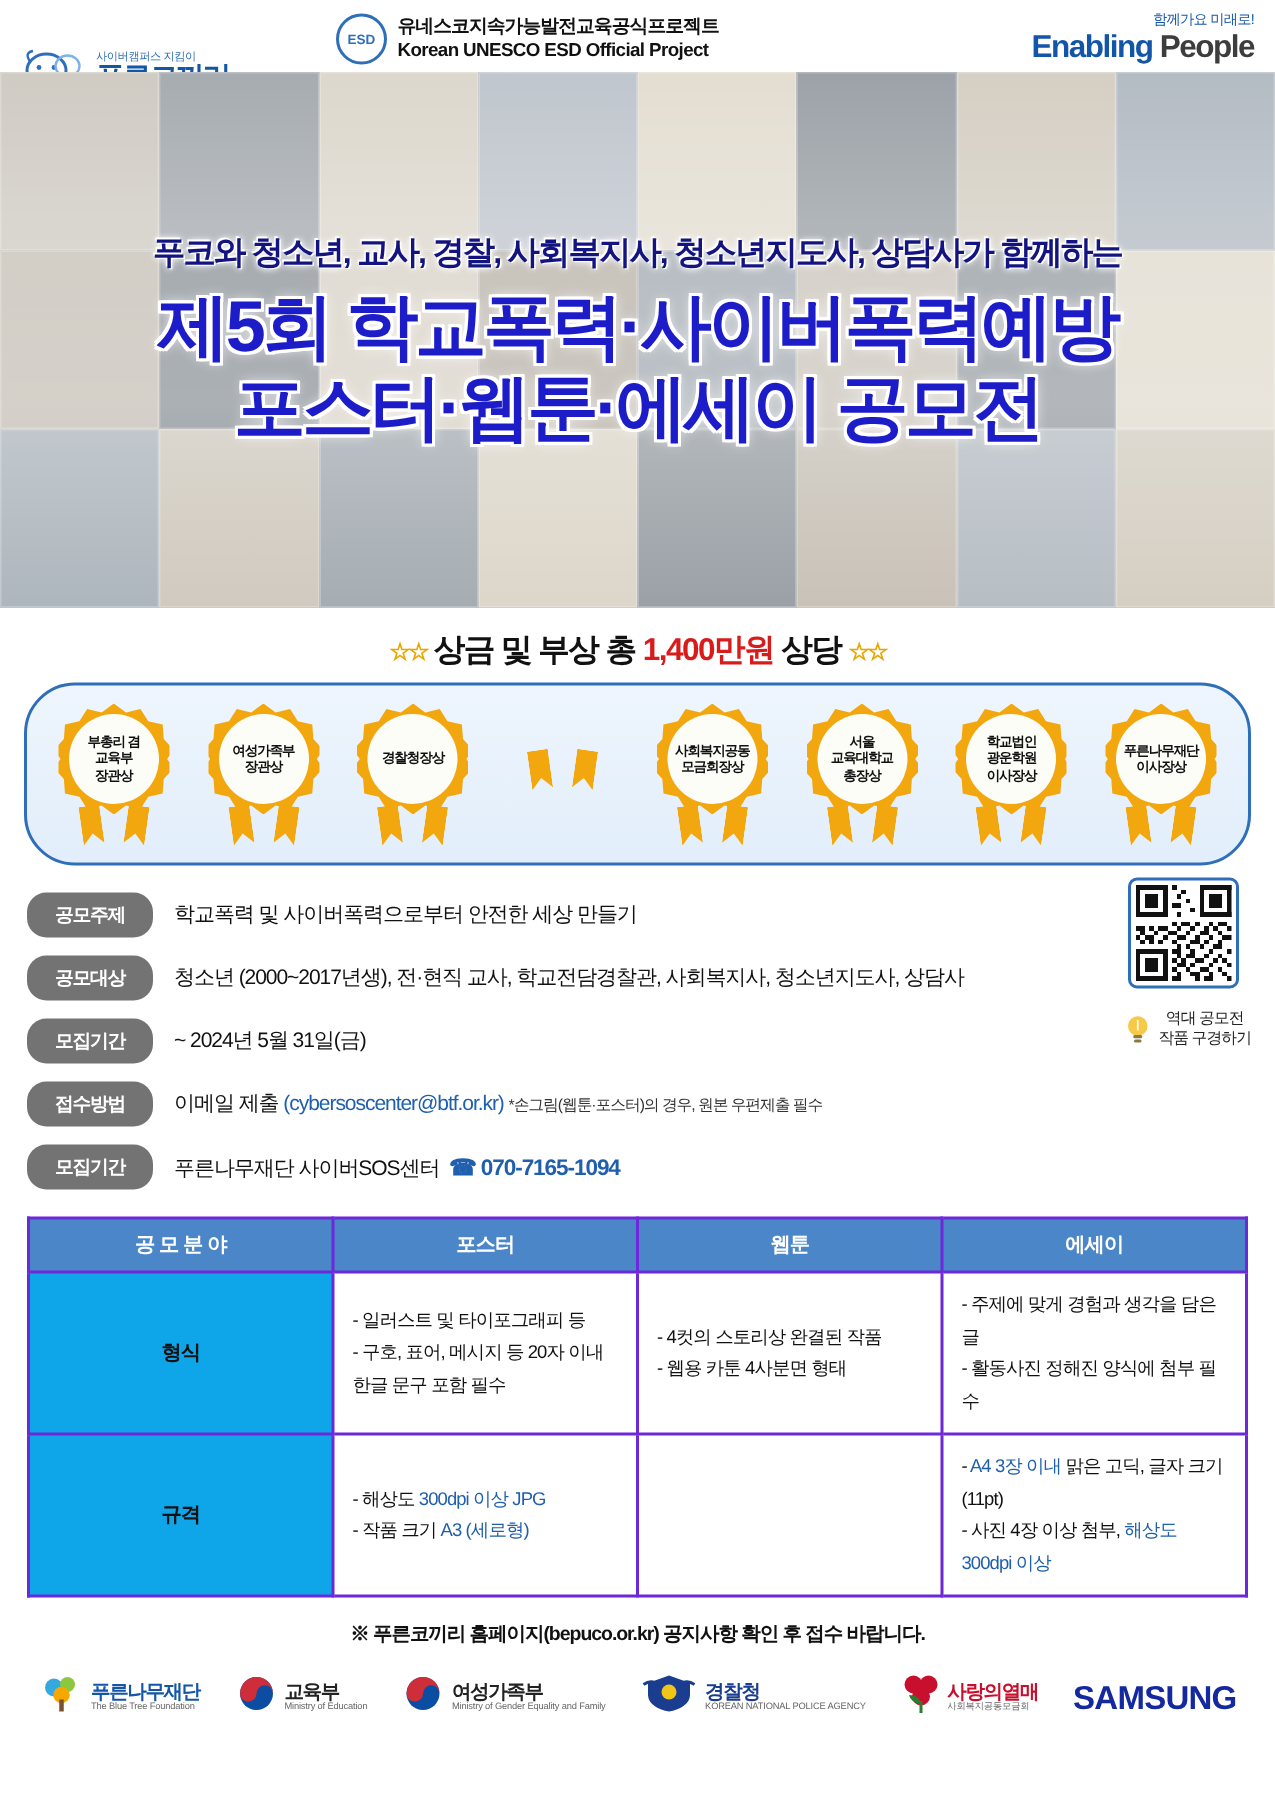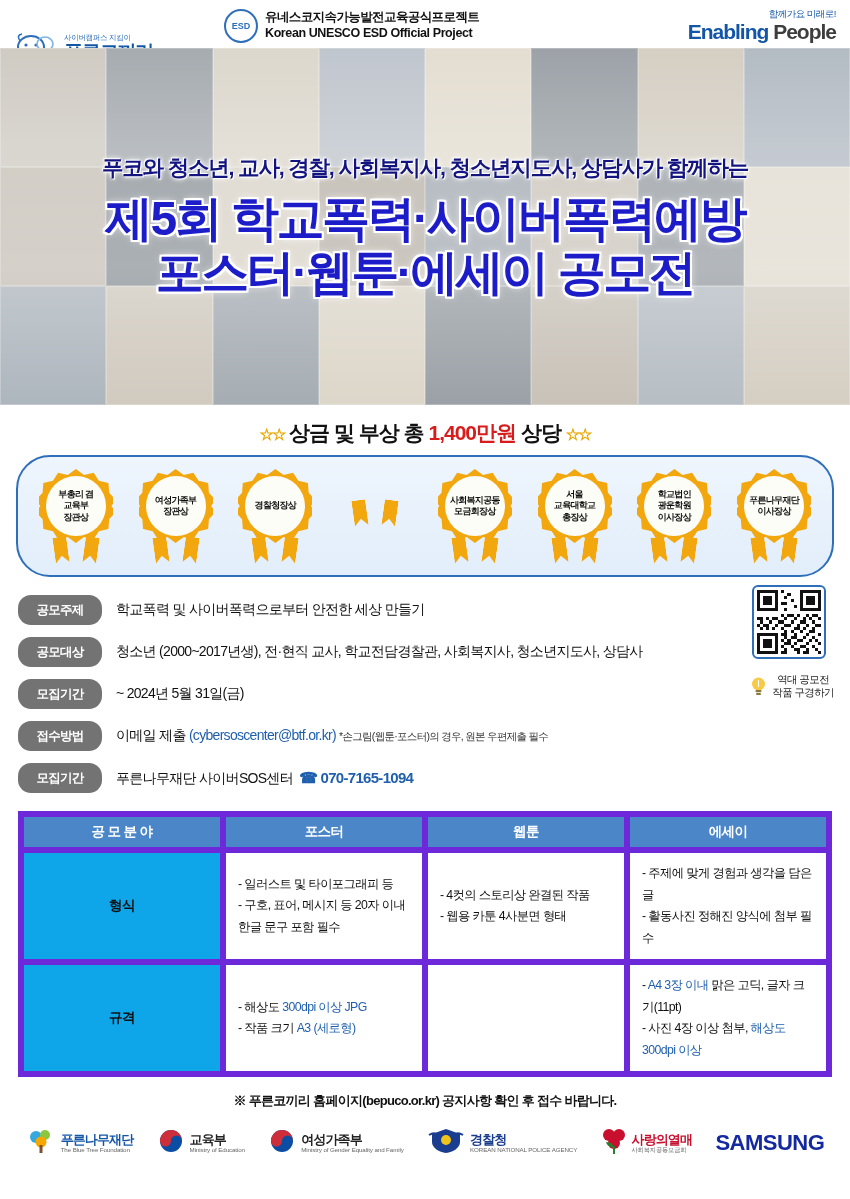--- a/index.html
+++ b/index.html
@@ -185,21 +185,21 @@
     font-size: 10.5px; color: #222; line-height: 1.25; letter-spacing: -0.6px; text-align: center;
   }
 
   
   .table-wrap { padding: 6px 18px 0 18px; }
   table.main {
     width: 100%; border-collapse: collapse;
     table-layout: fixed;
   }
   table.main th, table.main td {
-    border: 6px solid #6d28d9;
+    border: 2px solid #6d28d9;
   }
   table.main thead th {
     background: #4a86c8; color: #fff;
     font-size: 13.5px; font-weight: bold; letter-spacing: -0.6px;
     height: 36px;
   }
   table.main thead th.first { background: #4a86c8; }
   td.rowhead {
     background: #0ea5e9; color: #111; text-align: center;
     font-size: 13.5px; font-weight: bold; letter-spacing: -0.6px;

